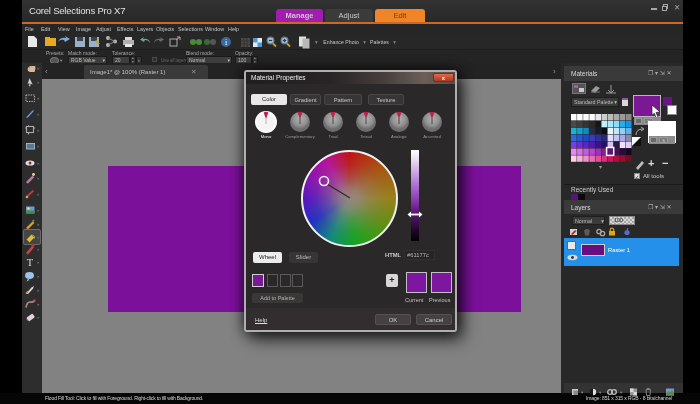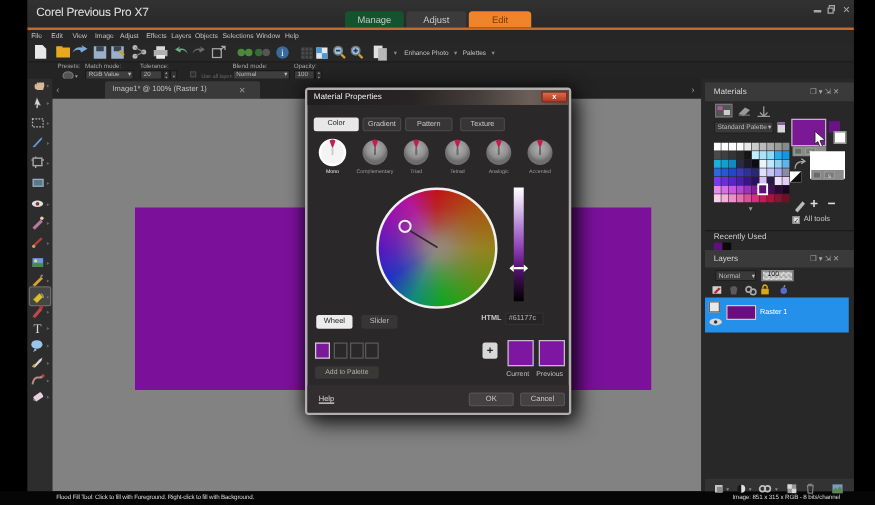--- a/index.html
+++ b/index.html
@@ -3,23 +3,23 @@
 *{margin:0;padding:0;box-sizing:border-box}
 html,body{width:700px;height:404px;background:#000;overflow:hidden}
 body{font-family:"Liberation Sans",sans-serif;position:relative;color:#ccc}
 .abs{position:absolute}
 </style></head>
 <body>
 
 <div class="abs" id="app" style="left:22px;top:0;width:661px;height:404px;background:#262626;"></div>
 
 <div class="abs" style="left:22px;top:0;width:661px;height:22px;background:linear-gradient(180deg,#323232,#282828);"></div>
-<div class="abs" style="left:29px;top:4.5px;font-size:9.5px;color:#e2e2e2;letter-spacing:-0.2px;">Corel Previous Pro X7</div>
-
-<div class="abs" style="left:276px;top:9px;width:47px;height:13px;background:#14532d;border-radius:3px 3px 0 0;font-size:7.5px;color:#c8c8c8;text-align:center;line-height:13px;">Manage</div>
+<div class="abs" style="left:29px;top:4.5px;font-size:9.5px;color:#e2e2e2;letter-spacing:-0.2px;">Corel Selections Pro X7</div>
+
+<div class="abs" style="left:276px;top:9px;width:47px;height:13px;background:#a21caf;border-radius:3px 3px 0 0;font-size:7.5px;color:#c8c8c8;text-align:center;line-height:13px;font-weight:bold;">Manage</div>
 <div class="abs" style="left:325px;top:9px;width:48px;height:13px;background:#3b3b3b;border-radius:3px 3px 0 0;font-size:7.5px;color:#c8c8c8;text-align:center;line-height:13px;">Adjust</div>
 <div class="abs" style="left:375px;top:9px;width:50px;height:13px;background:#f08428;border-radius:3px 3px 0 0;font-size:7.5px;color:#7a3a06;text-align:center;line-height:13px;">Edit</div>
 
 <div class="abs" style="left:651px;top:8px;width:6px;height:1.6px;background:#a8a8a8;"></div>
 <div class="abs" style="left:663px;top:4px;width:5px;height:5px;border:1.2px solid #a8a8a8;"></div>
 <div class="abs" style="left:661.5px;top:5.5px;width:5px;height:5px;border:1.2px solid #a8a8a8;background:#2b2b2b;"></div>
 <div class="abs" style="left:674px;top:2.5px;font-size:7.5px;color:#a8a8a8;">✕</div>
 
 <div class="abs" style="left:22px;top:21.5px;width:661px;height:2px;background:#c96a24;"></div>
 

